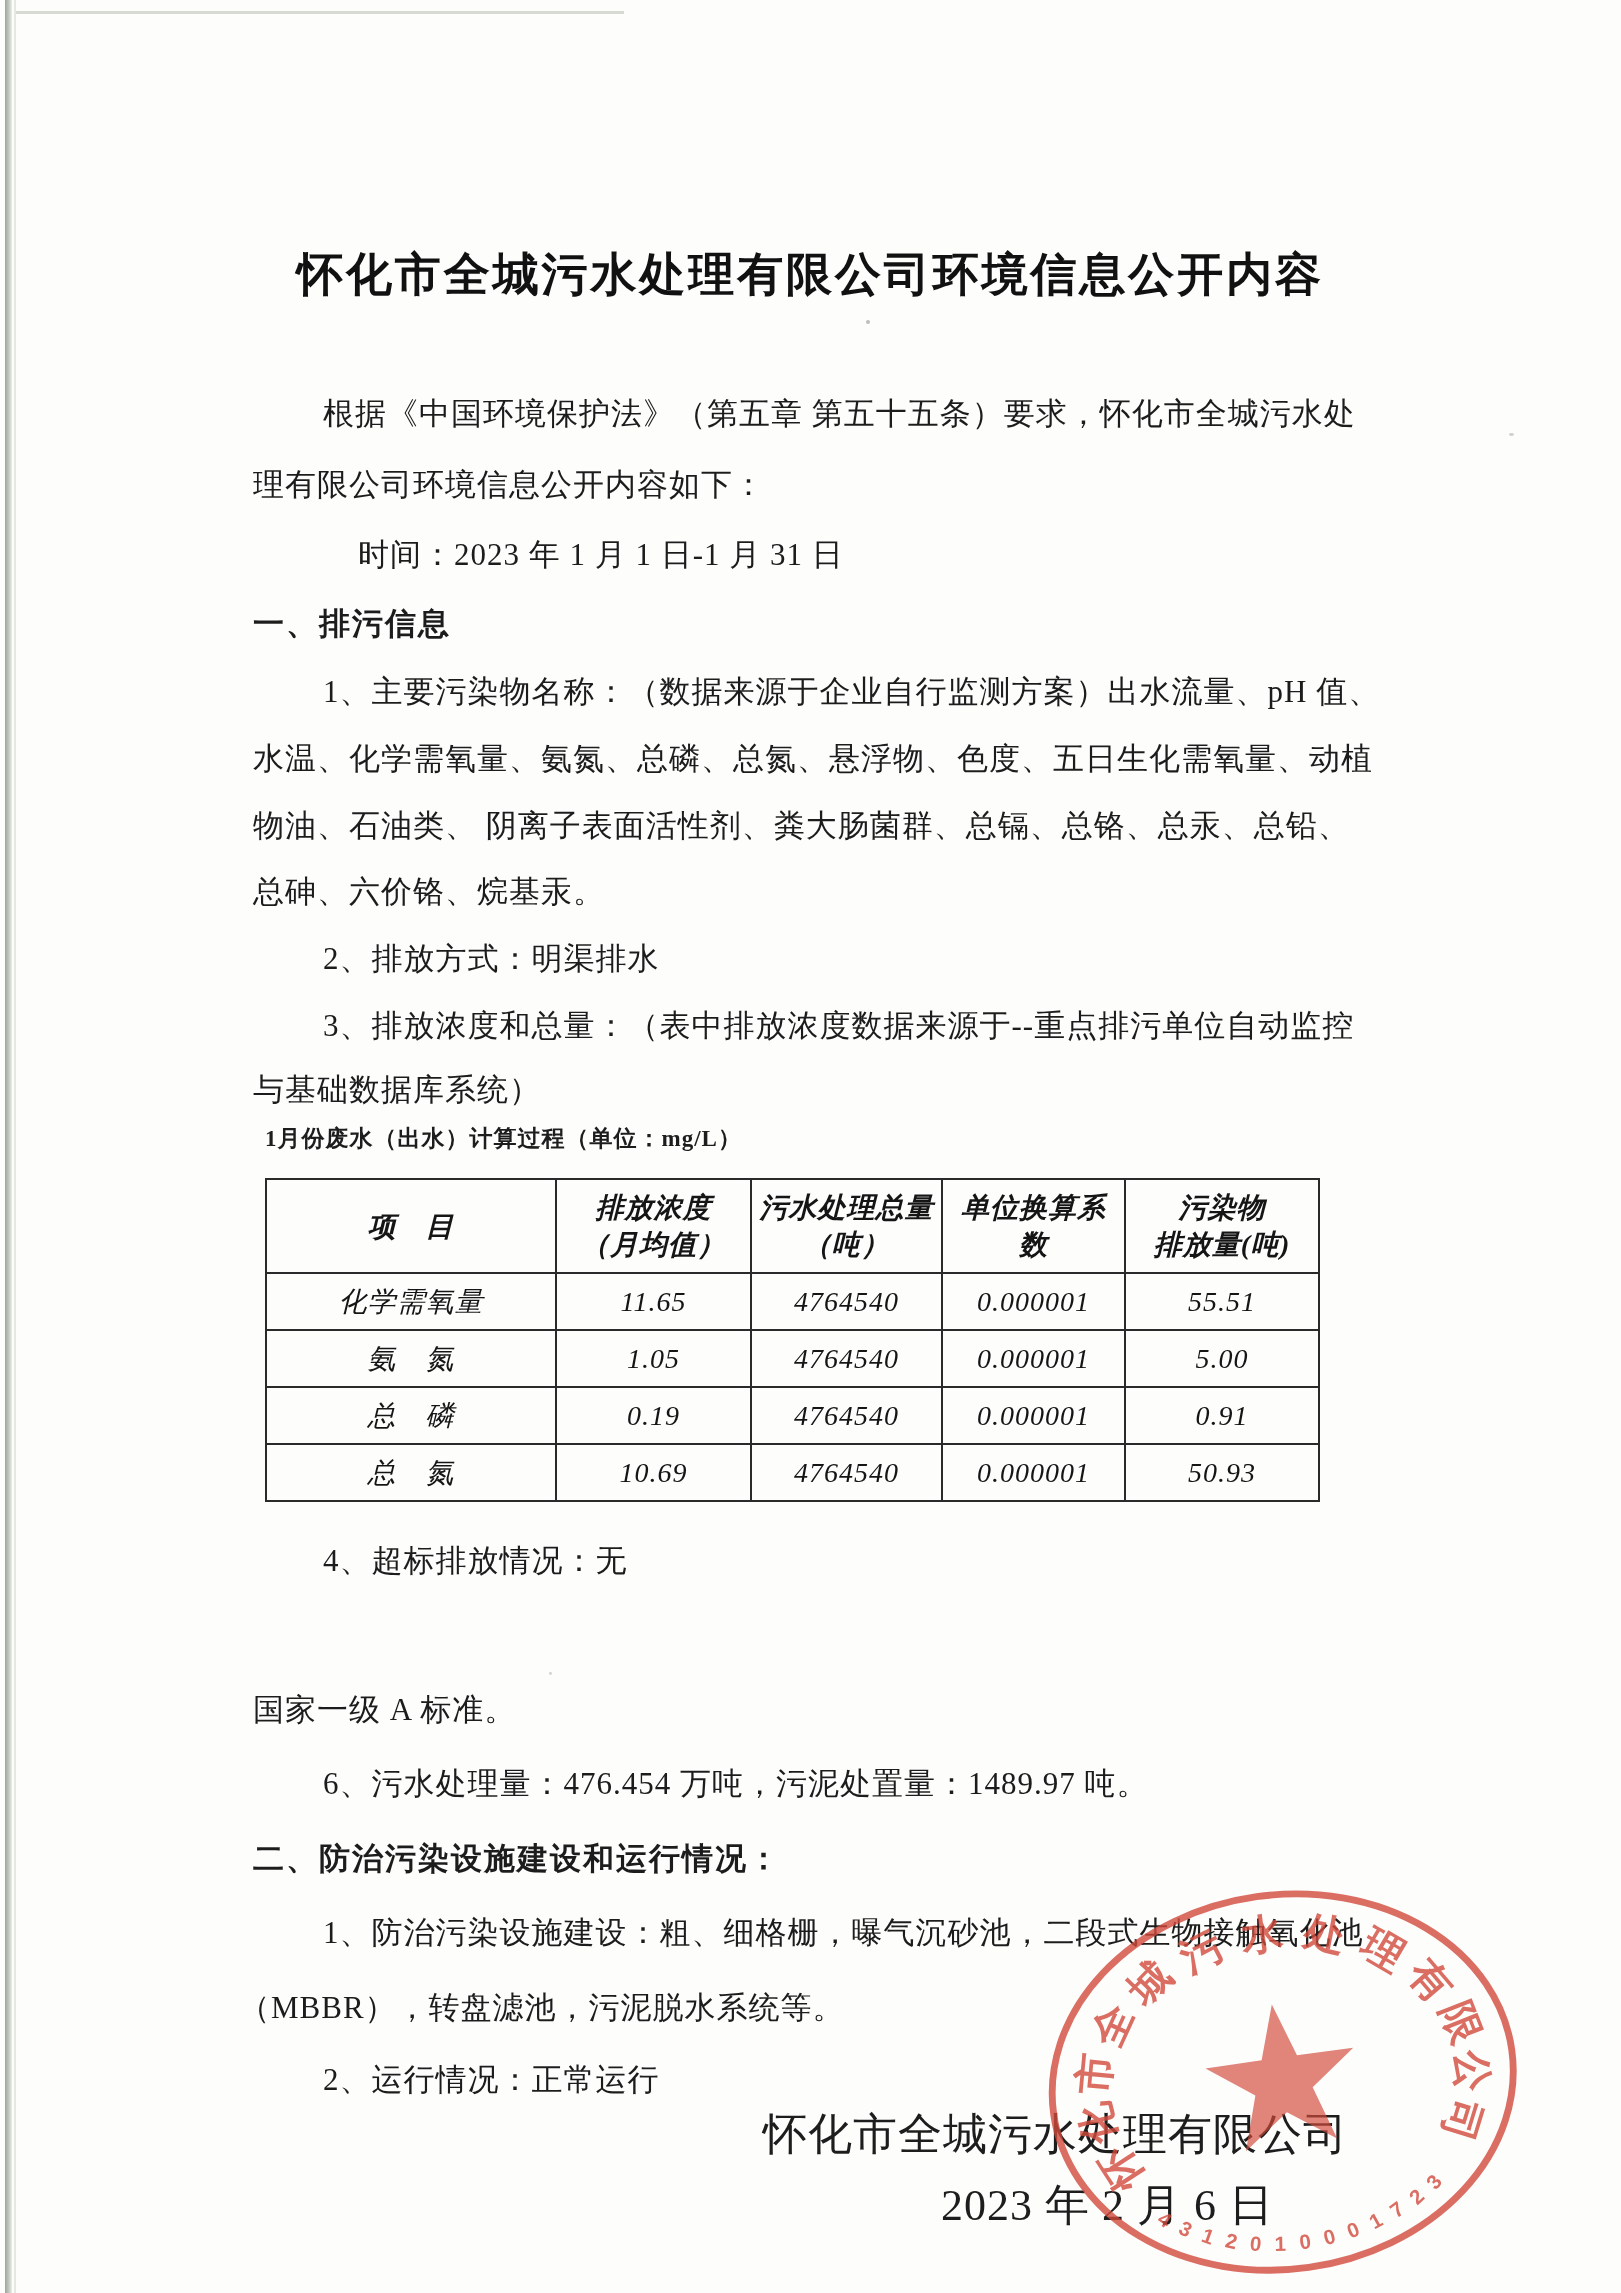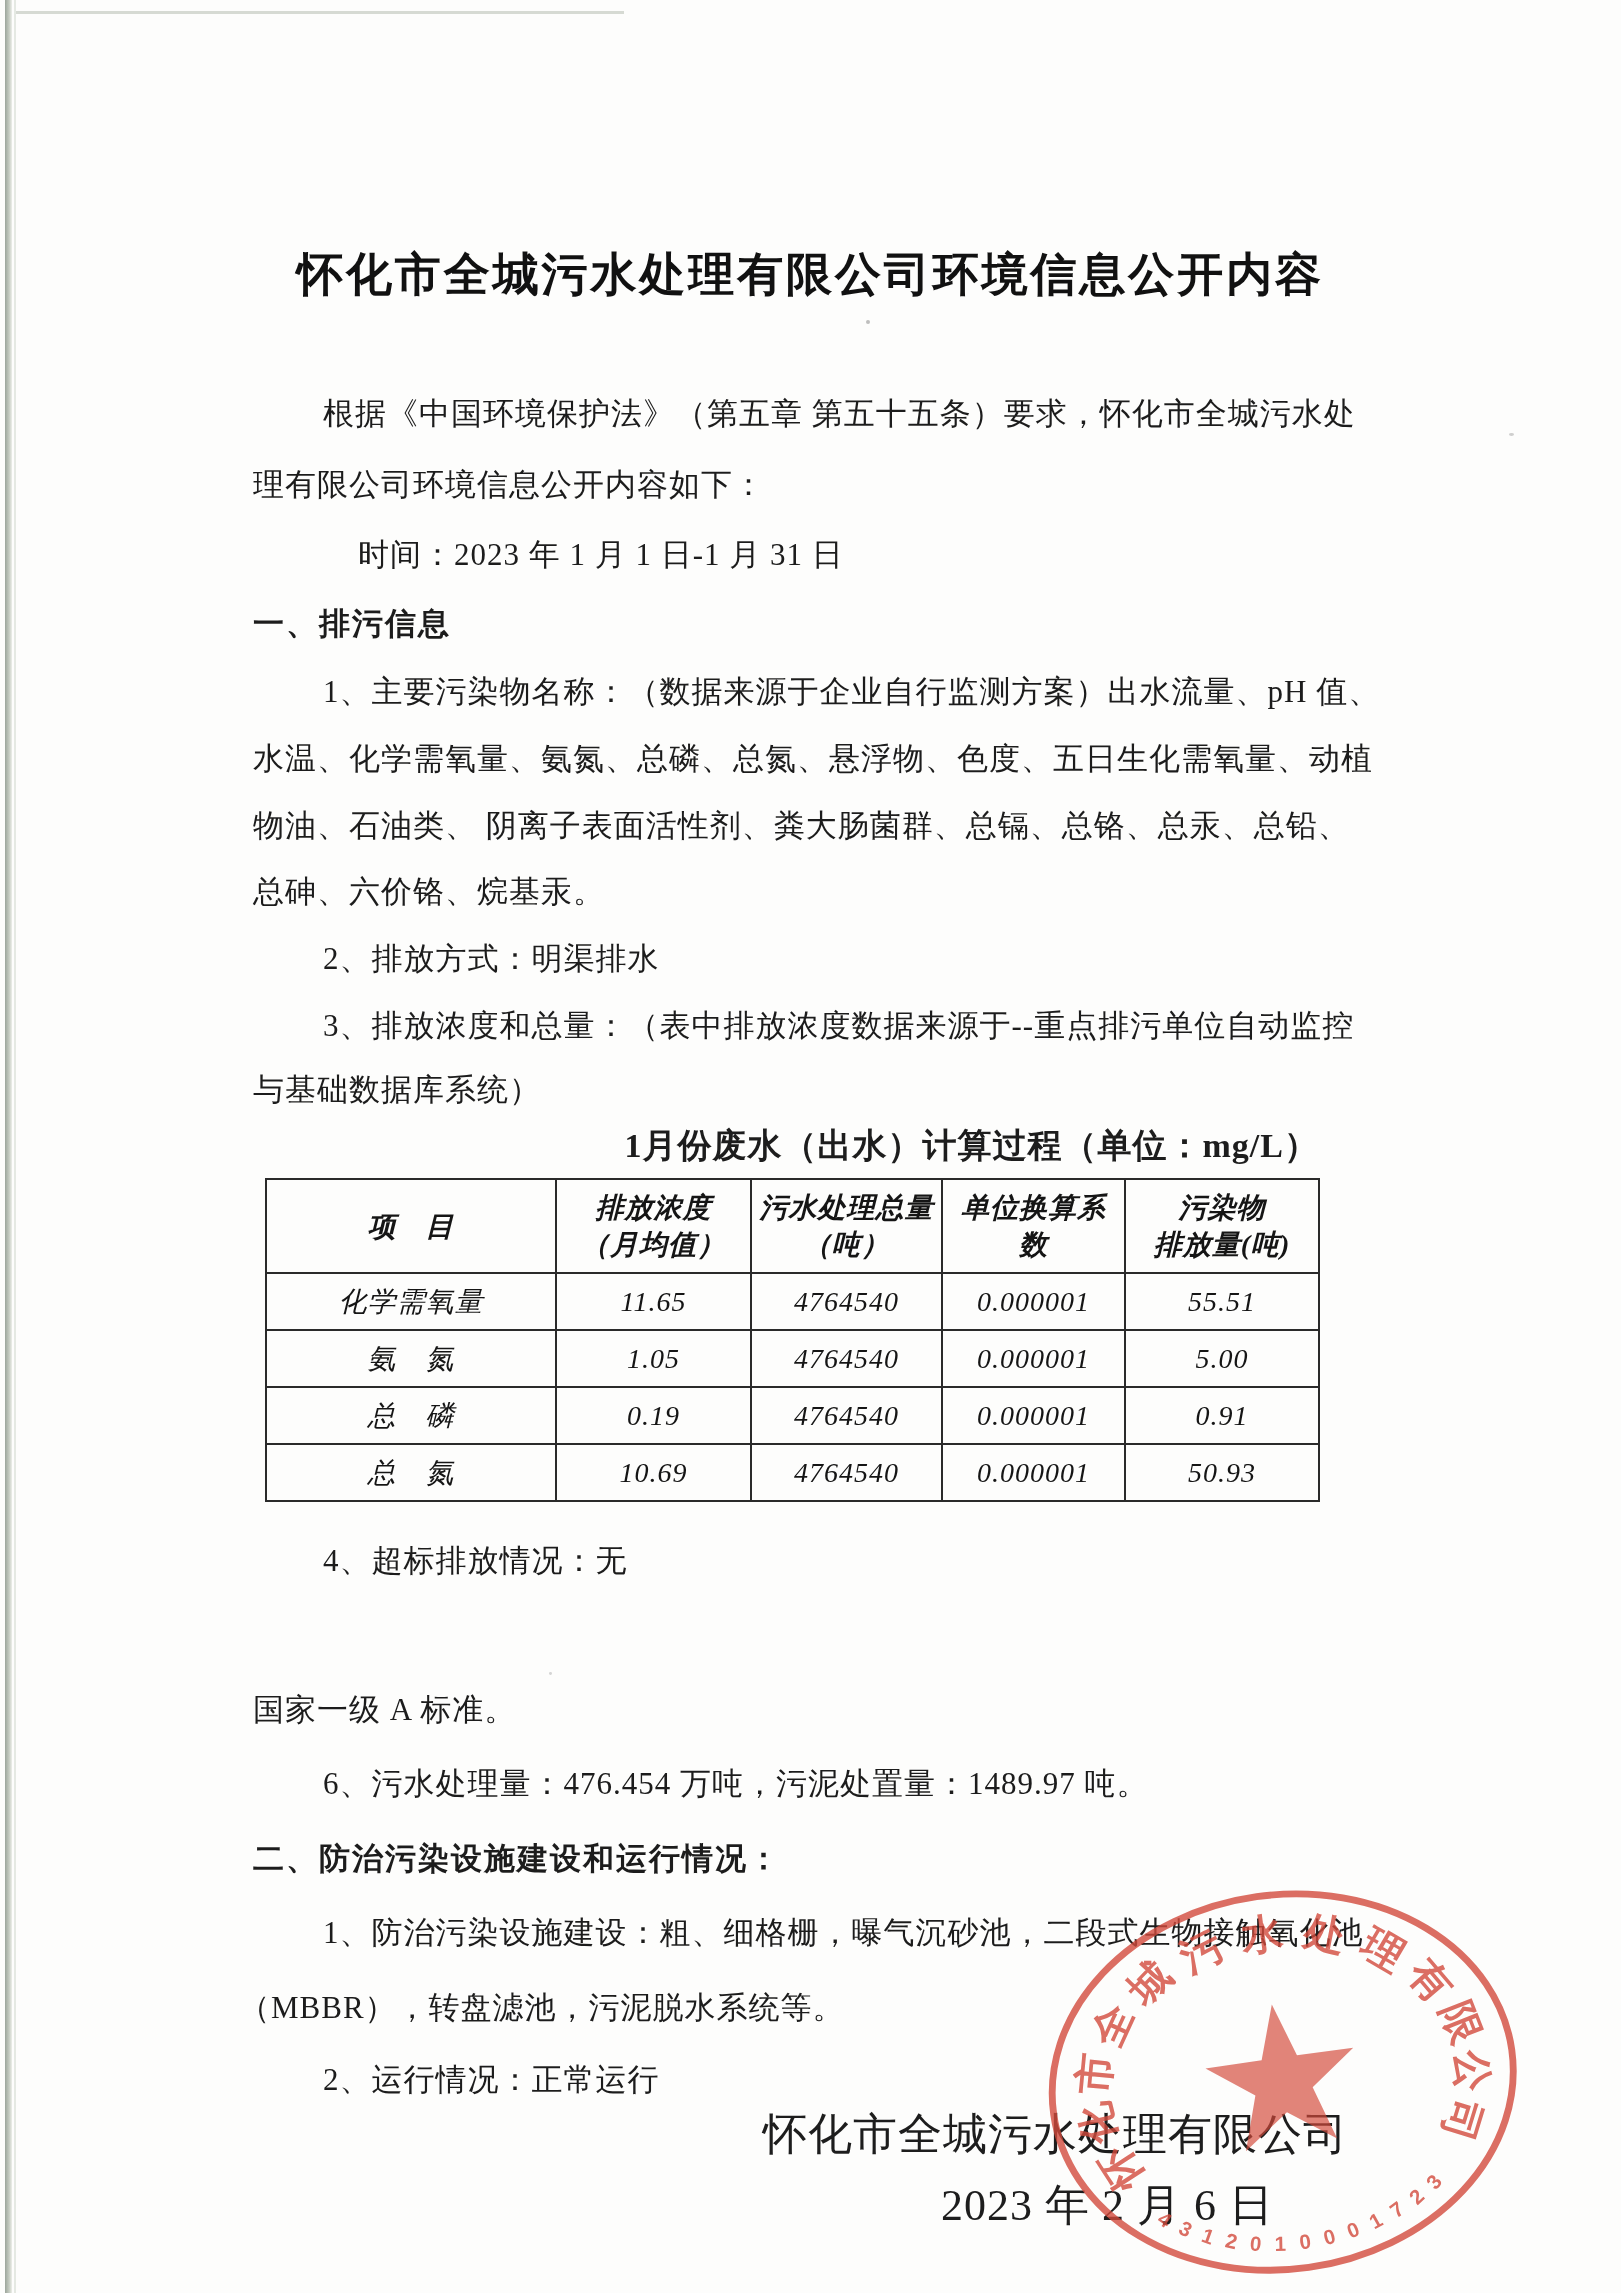--- a/index.html
+++ b/index.html
@@ -39,22 +39,22 @@
     font-size:46px;
     font-weight:bold;
     font-family:"Liberation Sans","DejaVu Sans",sans-serif;
     letter-spacing:2.9px;
     color:#111;
     margin-top:36px;
   }
   .tbl-caption{
     position:absolute;
     top:1123px;left:265px;width:1054px;
-    text-align:right;
-    font-size:34px;font-weight:bold;
+    text-align:left;
+    font-size:23px;font-weight:bold;
     letter-spacing:1px;
     font-family:"Liberation Serif","DejaVu Serif",serif;
   }
   table.data{
     position:absolute;
     top:1178px;left:265px;
     width:1054px;
     border-collapse:collapse;
     table-layout:fixed;
     font-size:28px;

